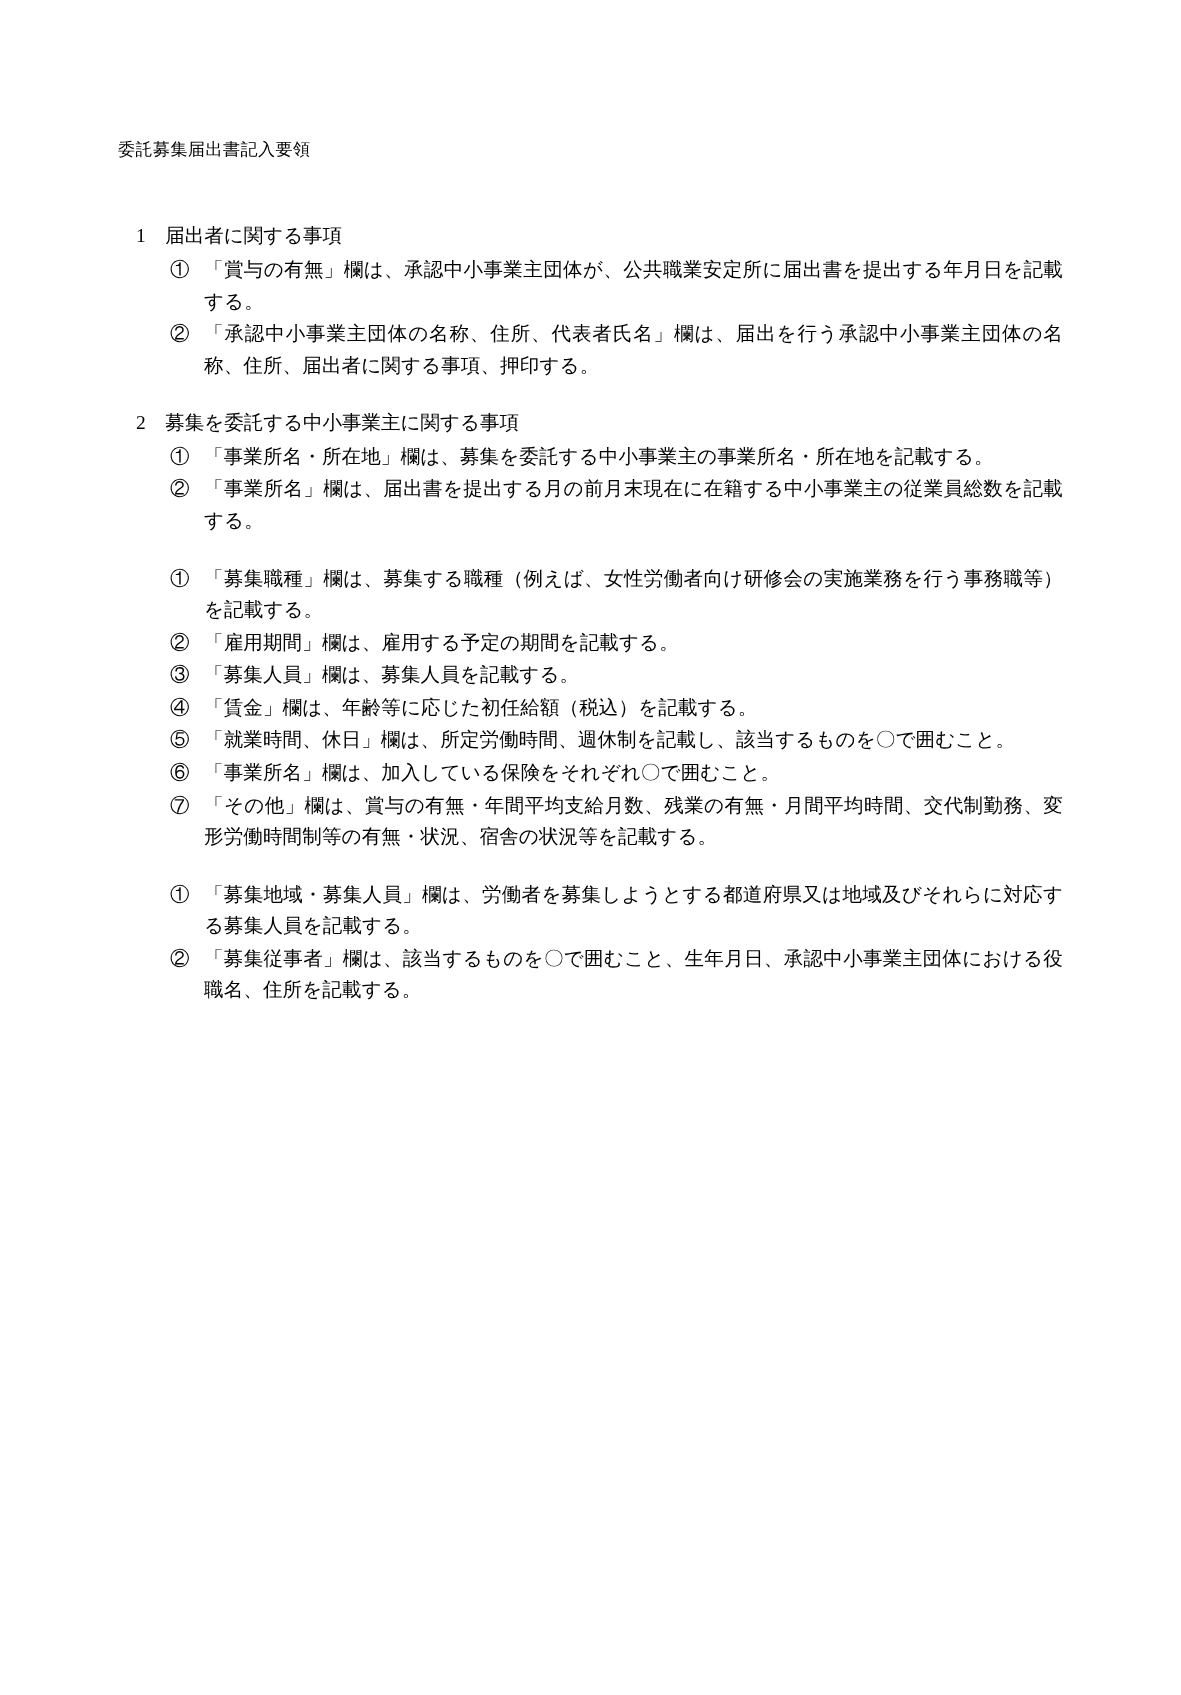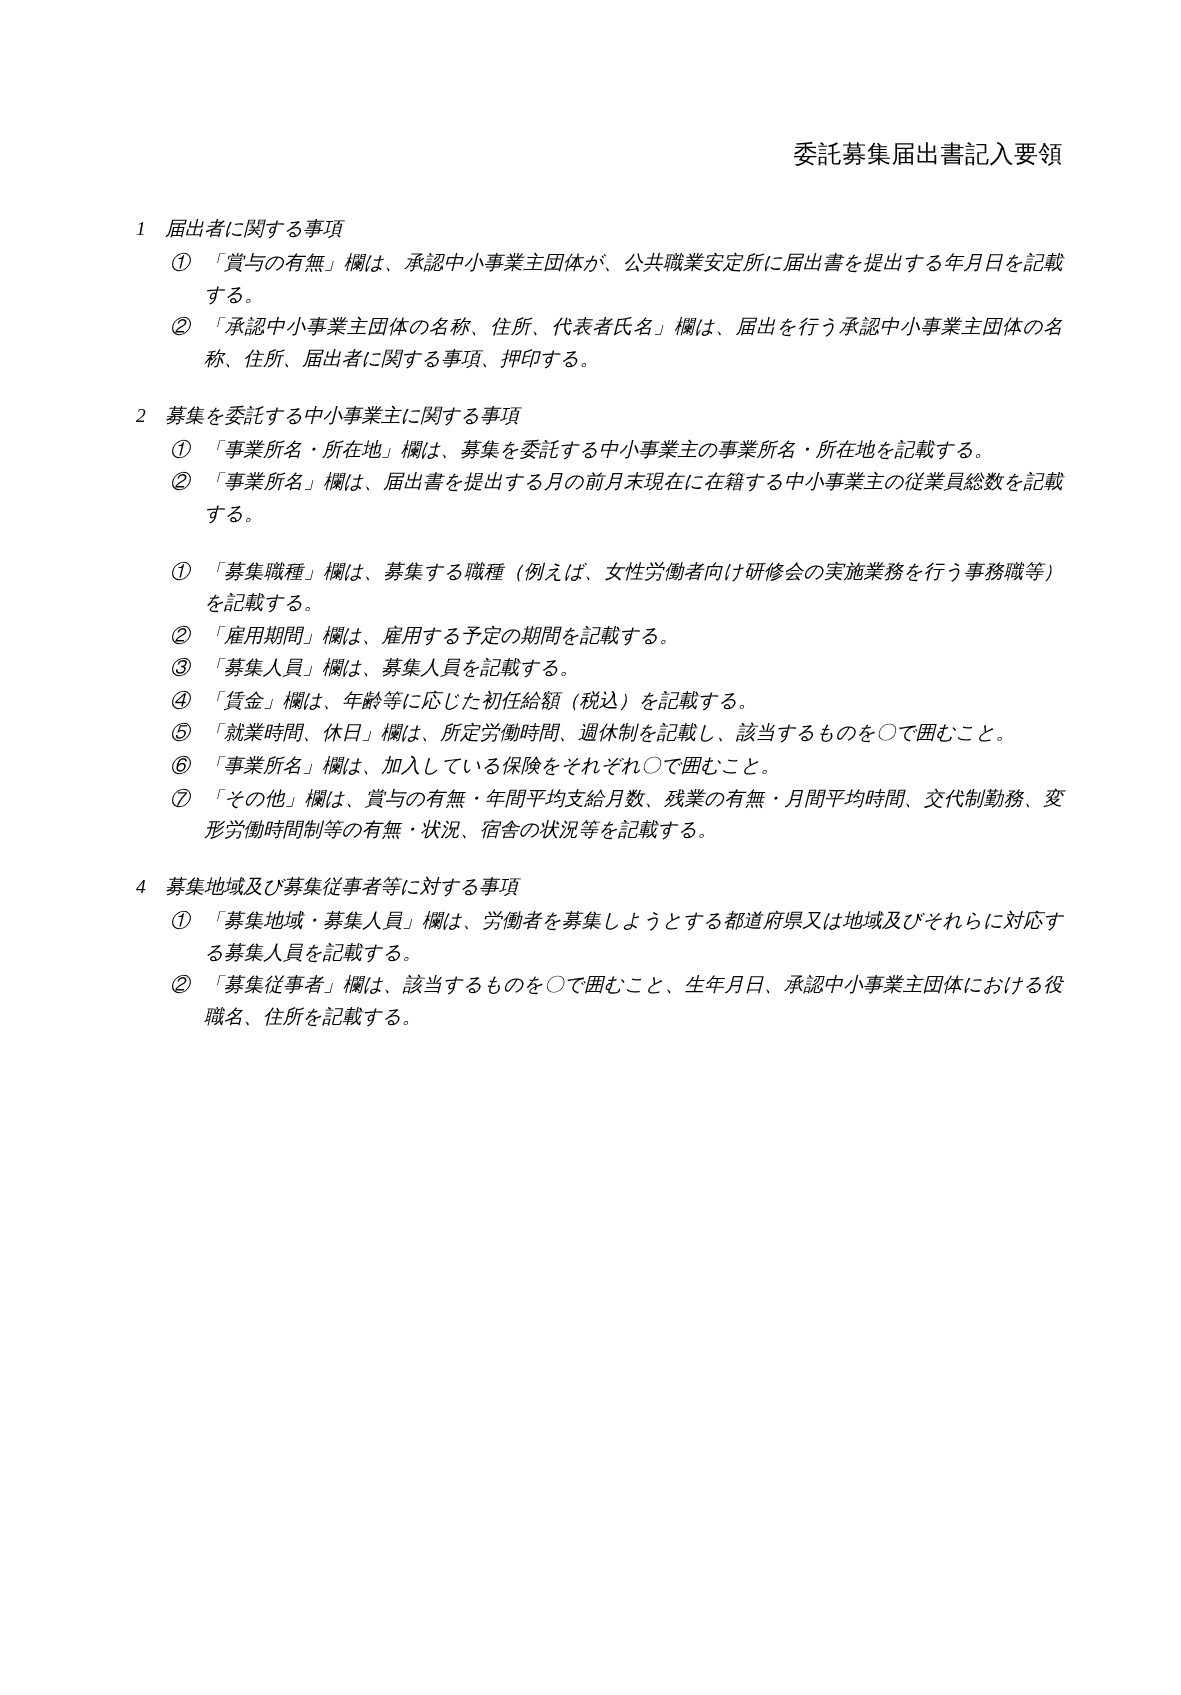--- a/index.html
+++ b/index.html
@@ -15,30 +15,29 @@
     position: relative;
   }
   .page {
     box-sizing: border-box;
     width: 1181px;
     height: 1695px;
     padding: 120px 118px 60px 118px;
     background: #ffffff;
   }
   .doc-title {
-    text-align: right;
-    font-size: 24px;
+    text-align: left;
+    font-size: 17px;
     letter-spacing: 0.5px;
     margin: 18px 0 0 0;
     padding: 0;
     font-weight: normal;
   }
   .sections {
-    margin-top: 44px;
-    font-style: italic;
+    margin-top: 60px;
   }
   .section {
     margin-bottom: 26px;
   }
   .section:last-child {
     margin-bottom: 0;
   }
   .section-heading {
     font-size: 19.5px;
     line-height: 1.5;
@@ -136,21 +135,20 @@
           <span class="item-text">「事業所名」欄は、加入している保険をそれぞれ〇で囲むこと。</span>
         </li>
         <li class="item">
           <span class="item-marker">⑦</span>
           <span class="item-text">「その他」欄は、賞与の有無・年間平均支給月数、残業の有無・月間平均時間、交代制勤務、変形労働時間制等の有無・状況、宿舎の状況等を記載する。</span>
         </li>
       </ul>
     </div>
 
     <div class="section">
-      <div class="section-heading">4　募集地域及び募集従事者等に対する事項</div>
       <ul class="items">
         <li class="item">
           <span class="item-marker">①</span>
           <span class="item-text">「募集地域・募集人員」欄は、労働者を募集しようとする都道府県又は地域及びそれらに対応する募集人員を記載する。</span>
         </li>
         <li class="item">
           <span class="item-marker">②</span>
           <span class="item-text">「募集従事者」欄は、該当するものを〇で囲むこと、生年月日、承認中小事業主団体における役職名、住所を記載する。</span>
         </li>
       </ul>

